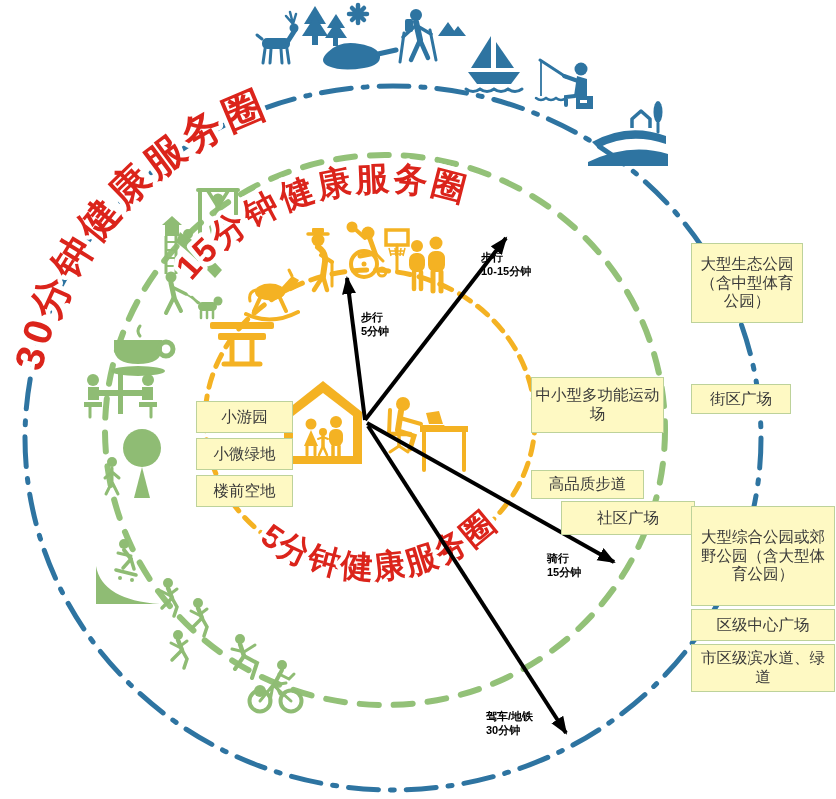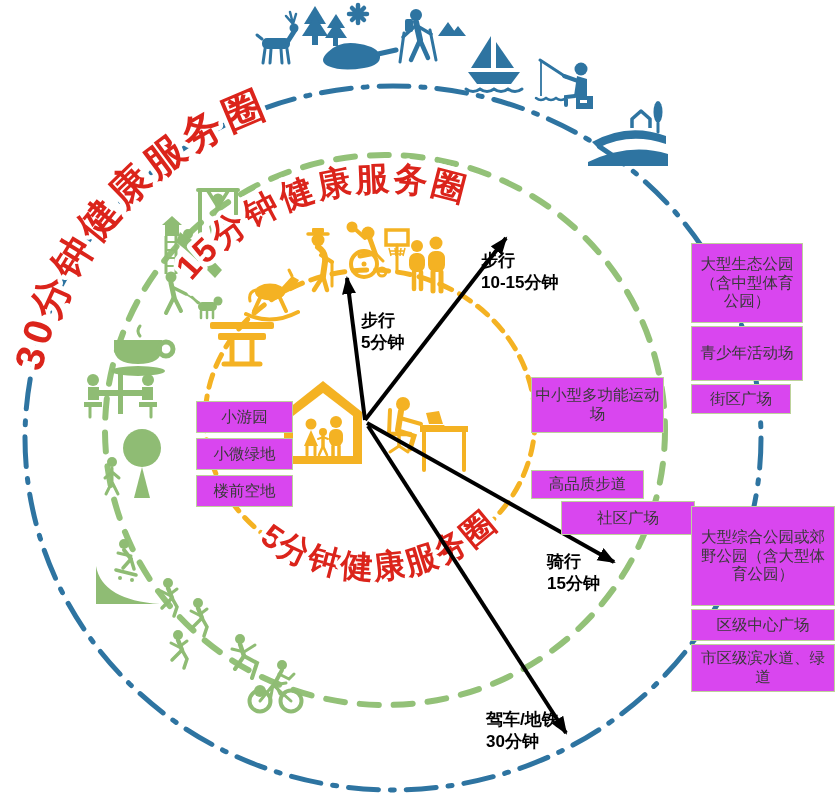--- a/index.html
+++ b/index.html
@@ -1,22 +1,22 @@
 <!DOCTYPE html>
 <html><head>
 <meta charset="utf-8">
 <style>
   html,body{margin:0;padding:0;background:#fff;}
   #canvas{position:relative;width:836px;height:799px;background:#fff;overflow:hidden;
           font-family:"Liberation Sans","DejaVu Sans",sans-serif;}
   #diagram-svg{position:absolute;left:0;top:0;width:836px;height:799px;}
-  .box{position:absolute;background:#d946ef;border:1px solid #BDD29A;color:#3a3a3a;
+  .box{position:absolute;background:#fef9c3;border:1px solid #BDD29A;color:#3a3a3a;
        font-size:15.5px;line-height:1.22;display:flex;align-items:center;justify-content:center;
        text-align:center;padding:4px 3px;box-sizing:border-box;z-index:3;}
-  .arrow-label{position:absolute;font-weight:bold;font-size:17px;color:#000;line-height:1.3;z-index:4;}
+  .arrow-label{position:absolute;font-weight:bold;font-size:11px;color:#000;line-height:1.3;z-index:4;}
   .ring-title{font-weight:bold;fill:#DB241B;stroke:#ffffff;stroke-width:9px;paint-order:stroke;
               stroke-linejoin:round;font-family:"Liberation Sans","DejaVu Sans",sans-serif;}
 </style>
 </head>
 <body>
 
 <div id="canvas">
 
 <svg id="diagram-svg" viewBox="0 0 836 799">
   <defs>
@@ -291,20 +291,19 @@
 
 <div class="box" style="left:196px;top:401px;width:97px;min-height:32px">小游园</div>
 <div class="box" style="left:196px;top:438px;width:97px;min-height:32px">小微绿地</div>
 <div class="box" style="left:196px;top:475px;width:97px;min-height:32px">楼前空地</div>
 
 <div class="box" style="left:531px;top:377px;width:133px;min-height:56px">中小型多功能运动场</div>
 <div class="box" style="left:531px;top:470px;width:113px;min-height:29px">高品质步道</div>
 <div class="box" style="left:561px;top:501px;width:134px;min-height:34px">社区广场</div>
 
 <div class="box" style="left:691px;top:243px;width:112px;min-height:80px">大型生态公园（含中型体育公园）</div>
-<div class="box" style="left:691px;top:326px;width:112px;min-height:55px">青少年活动场</div>
 <div class="box" style="left:691px;top:384px;width:100px;min-height:30px">街区广场</div>
 
 <div class="box" style="left:691px;top:506px;width:144px;min-height:100px">大型综合公园或郊野公园（含大型体育公园）</div>
 <div class="box" style="left:691px;top:609px;width:144px;min-height:32px">区级中心广场</div>
 <div class="box" style="left:691px;top:644px;width:144px;min-height:48px">市区级滨水道、绿道</div>
 
 </div>
 
 </body></html>

